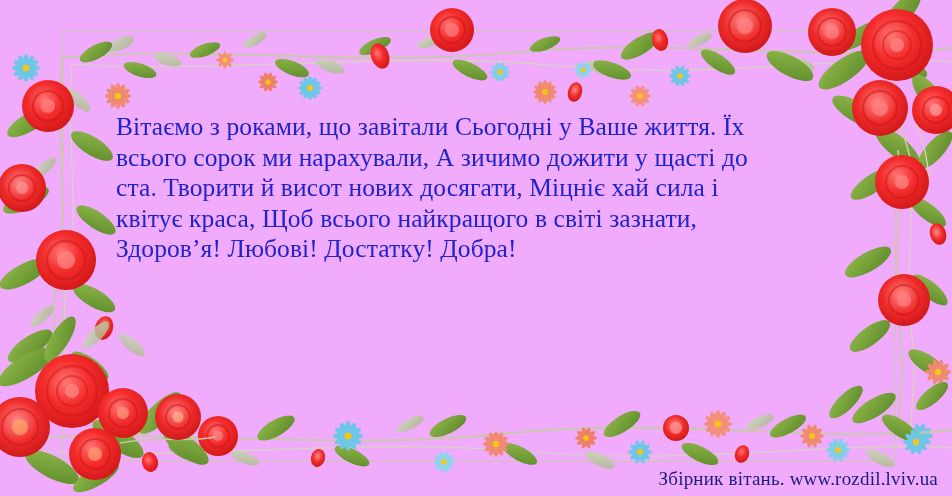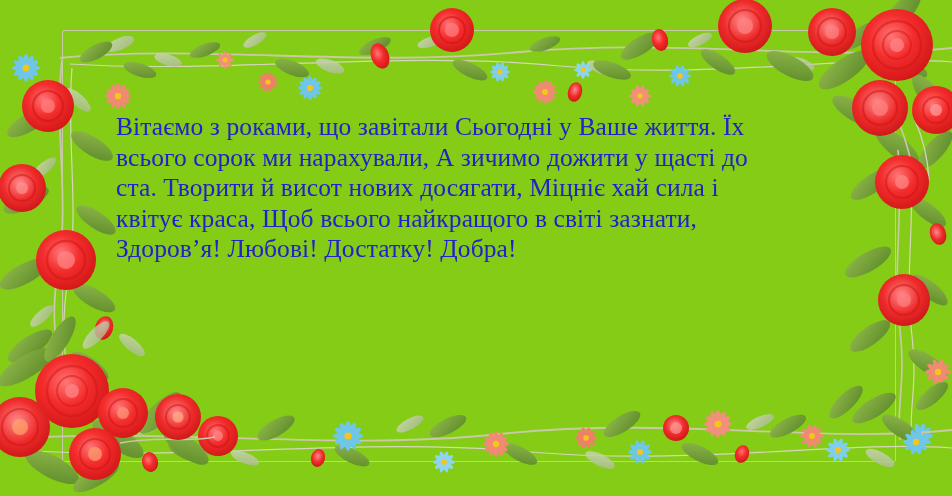--- a/index.html
+++ b/index.html
@@ -4,21 +4,21 @@
 <style>
   html, body {
     margin: 0;
     padding: 0;
     background: #ffffff;
   }
   #card {
     position: relative;
     width: 952px;
     height: 496px;
-    background: #84cc16;
+    background: #f0abfc;
     overflow: hidden;
     font-family: "Liberation Serif", "DejaVu Serif", serif;
   }
 
   
   .frame-stem {
     position: absolute;
     left: 62px;
     top: 30px;
     width: 834px;
@@ -532,14 +532,15 @@
         <circle cx="178" cy="96" r="5.5" fill="#ffb184" opacity="0.7"></circle>
         <circle cx="95" cy="133" r="26" fill="url(#roseG)"></circle>
         <circle cx="95" cy="133" r="15" fill="none" stroke="#c81414" stroke-width="2" opacity="0.5"></circle>
         <circle cx="95" cy="133" r="7" fill="#ffa070" opacity="0.72"></circle>
       </g>
     </svg>
   </div>
 
   <div id="greeting">Вітаємо з роками, що завітали Сьогодні у Ваше життя. Їх всього сорок ми нарахували, А зичимо дожити у щасті до ста. Творити й висот нових досягати, Міцніє хай сила і квітує краса, Щоб всього найкращого в світі зазнати, Здоров’я! Любові! Достатку! Добра!</div>
 
+  <div id="watermark">Збірник вітань. www.rozdil.lviv.ua</div>
 
 </div>
 
 </body></html>

